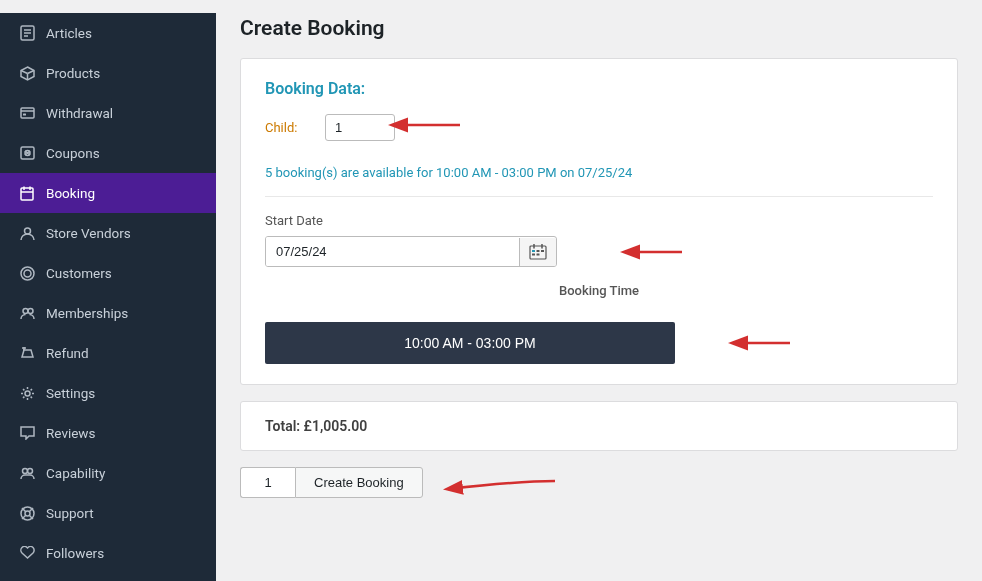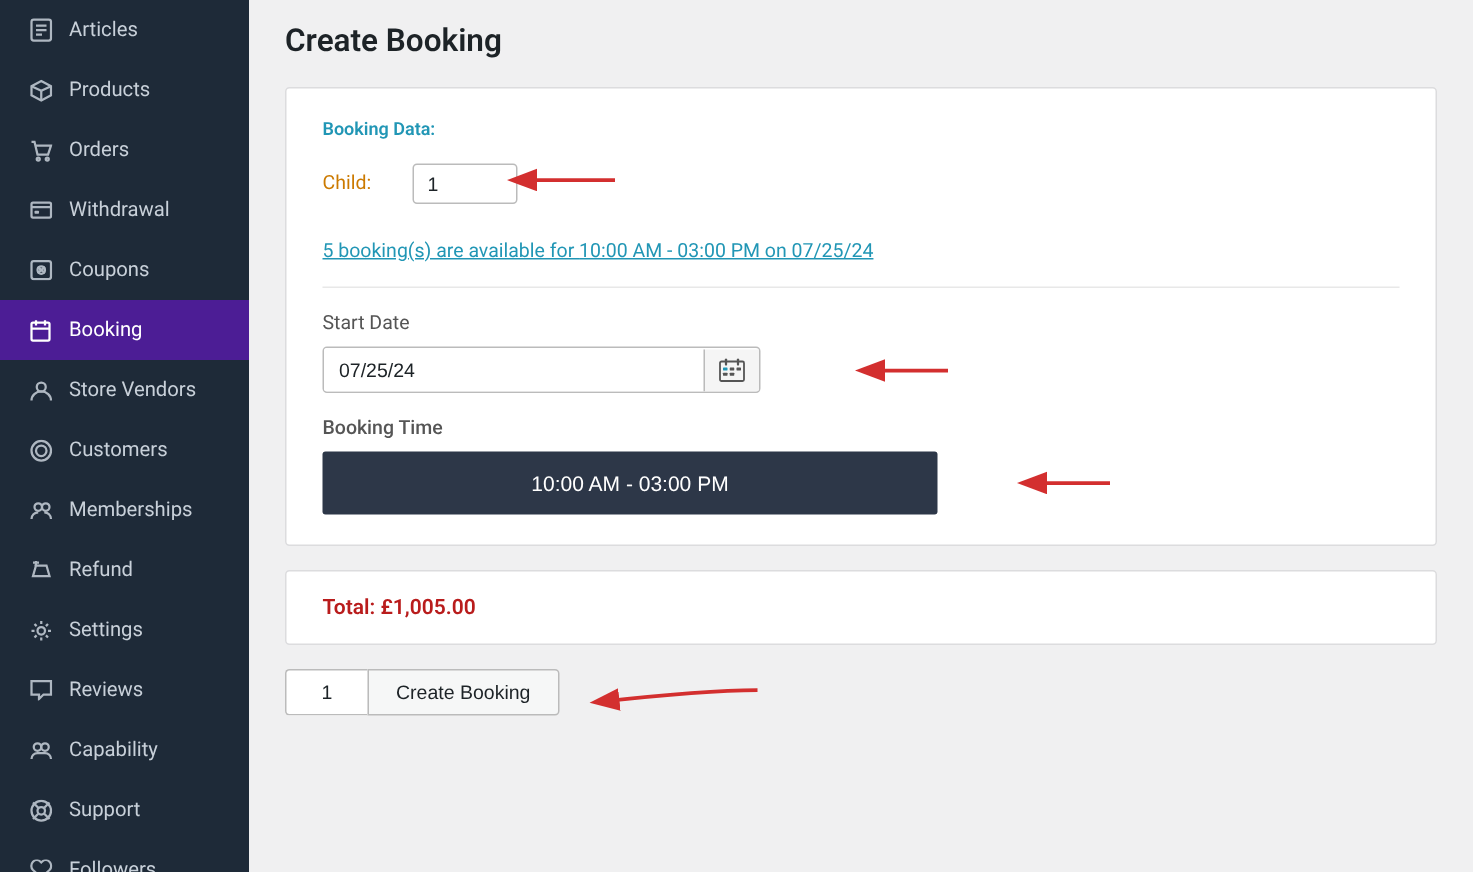--- a/index.html
+++ b/index.html
@@ -1,26 +1,27 @@
 <!DOCTYPE html>
 <html><head>
   <meta charset="utf-8">
   <style>
     * { box-sizing: border-box; margin: 0; padding: 0; }
     body { font-family: -apple-system, BlinkMacSystemFont, 'Segoe UI', Roboto, sans-serif; font-size: 14px; display: flex; height: 581px; width: 982px; overflow: hidden; background: #f0f0f1; }
 
     
     .sidebar {
-      width: 166px;
+      width: 216px;
       background: #1e2a38;
       color: #c8d0d9;
       flex-shrink: 0;
       display: flex;
       flex-direction: column;
       overflow-y: auto;
+      margin-top: 13px;
     }
     .sidebar-item {
       display: flex;
       align-items: center;
       gap: 10px;
       padding: 11px 18px;
       cursor: pointer;
       font-size: 13.5px;
       color: #c8d0d9;
       transition: background 0.15s;
@@ -58,21 +59,21 @@
       background: #fff;
       border: 1px solid #dcdcde;
       border-radius: 3px;
       margin-bottom: 16px;
     }
     .card-body {
       padding: 20px 24px;
     }
     .section-label {
       color: #2196b5;
-      font-size: 12px;
+      font-size: 16px;
       font-weight: 600;
       margin-bottom: 16px;
     }
     .field-row {
       display: flex;
       align-items: center;
       gap: 15px;
       margin-bottom: 14px;
     }
     .field-label {
@@ -90,21 +91,20 @@
       color: #1d2327;
     }
     .availability-text {
       color: #cc7a00;
       font-size: 13px;
       margin-top: 2px;
       margin-bottom: 4px;
     }
     .availability-text span {
       color: #2196b5;
-      text-decoration: underline;
     }
     .divider {
       border: none;
       border-top: 1px solid #e8e8e8;
       margin: 16px 0;
     }
     .date-label {
       font-size: 13px;
       color: #555;
       margin-bottom: 8px;
@@ -132,43 +132,44 @@
       border-left: 1px solid #bbb;
       padding: 6px 9px;
       cursor: pointer;
       display: flex;
       align-items: center;
       justify-content: center;
     }
     .booking-time-label {
       font-size: 13px;
       color: #555;
-      margin-bottom: 8px;
+      margin-bottom: 24px;
       margin-top: 16px;
       font-weight: 500;
+      text-align: center;
     }
     .time-slot-btn {
       background: #2d3748;
       color: #fff;
       border: none;
       padding: 13px 0;
       font-size: 14px;
       font-weight: 500;
       width: 410px;
       cursor: pointer;
       border-radius: 2px;
       text-align: center;
     }
     .total-card .card-body {
       padding: 16px 24px;
     }
     .total-text {
       font-size: 14px;
       font-weight: 600;
-      color: #b91c1c;
+      color: #404040;
     }
     .qty-input {
       border: 1px solid #bbb;
       border-right: none;
       padding: 7px 10px;
       font-size: 13px;
       width: 55px;
       text-align: center;
       outline: none;
       color: #1d2327;
@@ -203,30 +204,20 @@
     <div class="sidebar-item">
       <span class="sidebar-icon">
         <svg width="15" height="15" viewBox="0 0 15 15" fill="none" stroke="currentColor" stroke-width="1.5">
           <path d="M7.5 1L14 4.5V10.5L7.5 14L1 10.5V4.5Z"></path>
           <line x1="7.5" y1="7.5" x2="14" y2="4.5"></line>
           <line x1="7.5" y1="7.5" x2="7.5" y2="14"></line>
           <line x1="7.5" y1="7.5" x2="1" y2="4.5"></line>
         </svg>
       </span>
       <span>Products</span>
-    </div>
-    <div class="sidebar-item">
-      <span class="sidebar-icon">
-        <svg width="15" height="15" viewBox="0 0 15 15" fill="none" stroke="currentColor" stroke-width="1.5">
-          <circle cx="5.5" cy="13" r="1"></circle>
-          <circle cx="11.5" cy="13" r="1"></circle>
-          <path d="M1 1.5H3L5 10H12L14 4H4"></path>
-        </svg>
-      </span>
-      <span>Orders</span>
     </div>
     <div class="sidebar-item">
       <span class="sidebar-icon">
         <svg width="15" height="12" viewBox="0 0 15 12" fill="none" stroke="currentColor" stroke-width="1.5">
           <rect x="1" y="1" width="13" height="10" rx="1"></rect>
           <line x1="1" y1="4" x2="14" y2="4"></line>
           <rect x="3" y="6.5" width="3" height="2" rx="0.5" fill="currentColor" stroke="none"></rect>
         </svg>
       </span>
       <span>Withdrawal</span>

